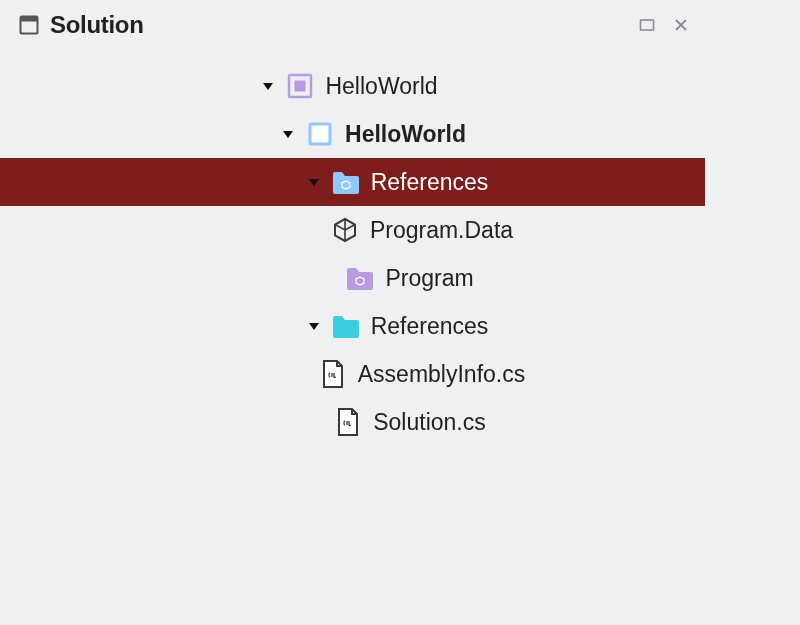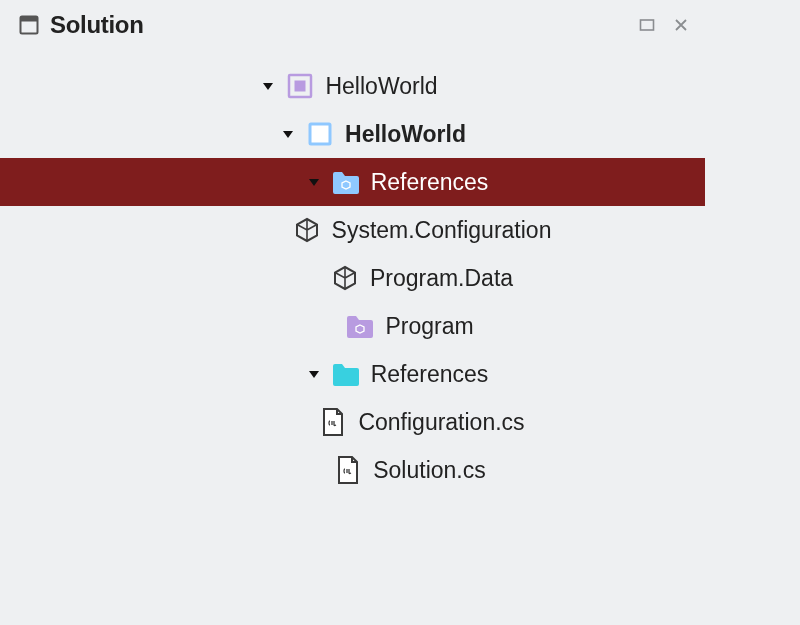--- a/index.html
+++ b/index.html
@@ -142,31 +142,20 @@
       <span class="node-icon">
         <svg width="30" height="28" viewBox="0 0 30 28">
           <path d="M2 8 L2 24 Q2 26 4 26 L26 26 Q28 26 28 24 L28 10 Q28 8 26 8 L14 8 L11 4 L4 4 Q2 4 2 6 Z" fill="#8fc8ff"></path>
           <path d="M15 13 L19 15 L19 19 L15 21 L11 19 L11 15 Z" fill="none" stroke="#fff" stroke-width="1.3"></path>
         </svg>
       </span>
       <span class="label">References</span>
     </div>
 
 
-    <div class="row">
-      <span class="indent" style="width:124px"></span>
-      <span class="spacer-toggle"></span>
-      <span class="node-icon">
-        <svg width="28" height="28" viewBox="0 0 28 28">
-          <path d="M14 3 L24 8.5 L24 19.5 L14 25 L4 19.5 L4 8.5 Z" fill="none" stroke="#3a3a3a" stroke-width="2"></path>
-          <path d="M14 3 L14 14 L4 8.5 M14 14 L24 8.5 M14 14 L14 25" fill="none" stroke="#3a3a3a" stroke-width="1.6"></path>
-        </svg>
-      </span>
-      <span class="label">System.Configuration</span>
-    </div>
 
     <div class="row">
       <span class="indent" style="width:124px"></span>
       <span class="spacer-toggle"></span>
       <span class="node-icon">
         <svg width="28" height="28" viewBox="0 0 28 28">
           <path d="M14 3 L24 8.5 L24 19.5 L14 25 L4 19.5 L4 8.5 Z" fill="none" stroke="#3a3a3a" stroke-width="2"></path>
           <path d="M14 3 L14 14 L4 8.5 M14 14 L24 8.5 M14 14 L14 25" fill="none" stroke="#3a3a3a" stroke-width="1.6"></path>
         </svg>
       </span>
@@ -203,21 +192,21 @@
     <div class="row">
       <span class="indent" style="width:124px"></span>
       <span class="spacer-toggle"></span>
       <span class="node-icon">
         <svg width="26" height="30" viewBox="0 0 26 30">
           <path d="M4 2 L17 2 L22 7 L22 28 L4 28 Z" fill="#fff" stroke="#3a3a3a" stroke-width="2"></path>
           <path d="M17 2 L17 7 L22 7" fill="none" stroke="#3a3a3a" stroke-width="2"></path>
           <path d="M10 14 Q9 14 9 16 Q9 18 10 18 M12 14 L12 18 M14 14 L14 18 Q14 19 16 18" fill="none" stroke="#3a3a3a" stroke-width="1.3"></path>
         </svg>
       </span>
-      <span class="label">Configuration.cs</span>
+      <span class="label">AssemblyInfo.cs</span>
     </div>
 
     <div class="row">
       <span class="indent" style="width:100px"></span>
       <span class="spacer-toggle"></span>
       <span class="node-icon">
         <svg width="26" height="30" viewBox="0 0 26 30">
           <path d="M4 2 L17 2 L22 7 L22 28 L4 28 Z" fill="#fff" stroke="#3a3a3a" stroke-width="2"></path>
           <path d="M17 2 L17 7 L22 7" fill="none" stroke="#3a3a3a" stroke-width="2"></path>
           <path d="M10 14 Q9 14 9 16 Q9 18 10 18 M12 14 L12 18 M14 14 L14 18 Q14 19 16 18" fill="none" stroke="#3a3a3a" stroke-width="1.3"></path>

